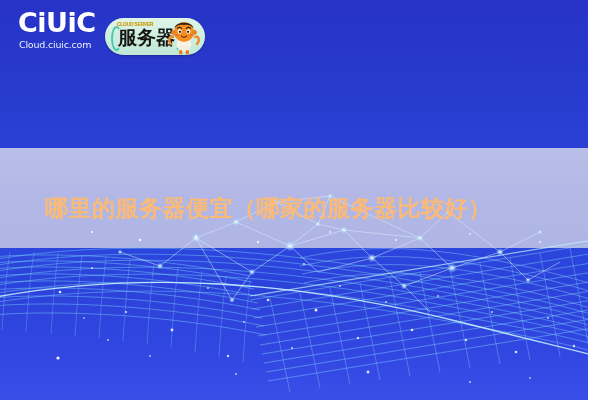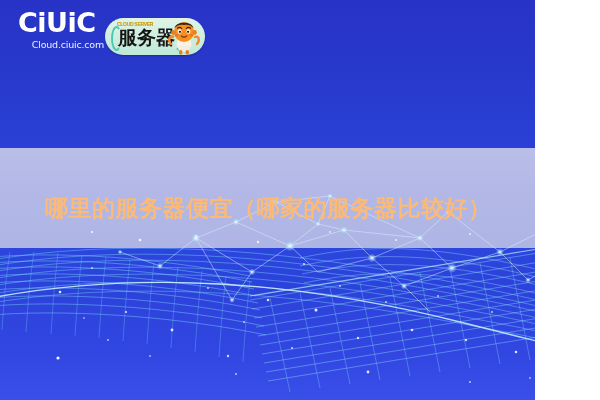--- a/index.html
+++ b/index.html
@@ -6,21 +6,21 @@
     margin: 0;
     padding: 0;
     background: #ffffff;
   }
   body {
     font-family: "Liberation Sans", sans-serif;
   }
 
   .banner {
     position: relative;
-    width: 535px;
+    width: 588px;
     height: 400px;
     overflow: hidden;
     background: #2a3ad0;
   }
 
   
   .bg-base {
     position: absolute;
     inset: 0;
     background: linear-gradient(160deg, #2b3bd4 0%, #2636c9 35%, #2a3ad6 60%, #3347e0 100%);
@@ -65,21 +65,20 @@
     color: #ffffff;
     margin: 0;
   }
   .logo-sub {
     font-family: "DejaVu Sans", sans-serif;
     font-size: 9.5px;
     line-height: 12px;
     color: #eef0ff;
     margin: 1px 0 0 1px;
     letter-spacing: -0.2px;
-    text-align: right;
   }
 
   
   .badge {
     position: absolute;
     left: 105px;
     top: 18px;
     width: 100px;
     height: 37px;
     border-radius: 19px;

